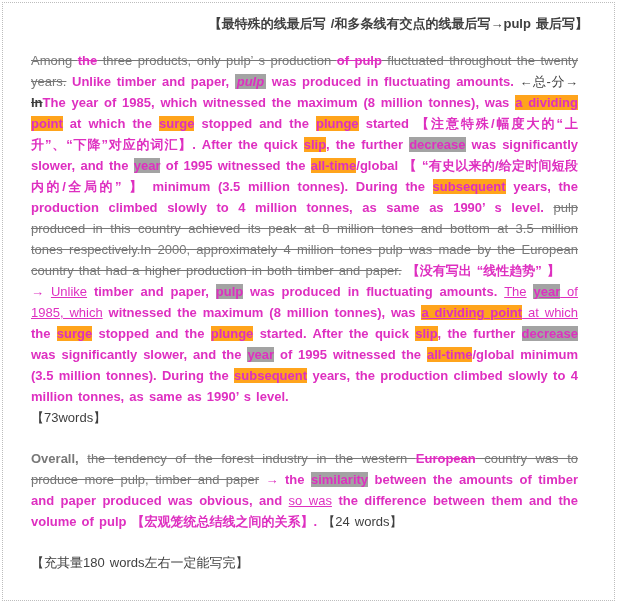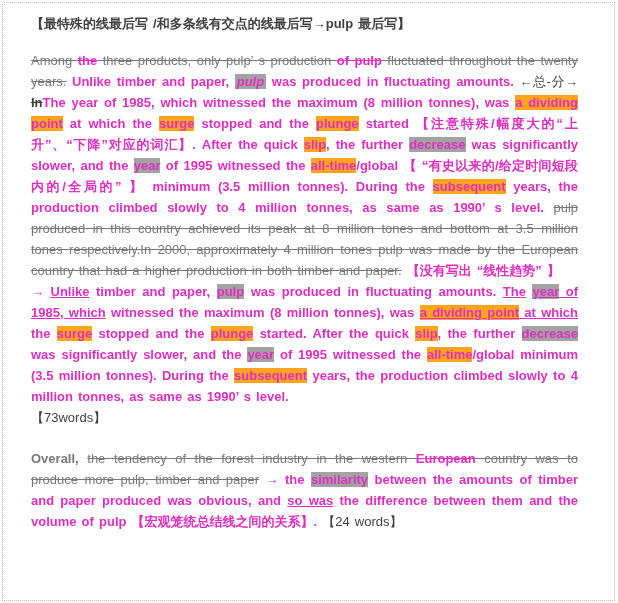--- a/index.html
+++ b/index.html
@@ -20,44 +20,45 @@
     background:#ffffff;
     padding:8px 26px 10px 28px;
   }
   .doc{
     font-size:13px;
     line-height:21px;
     text-align:justify;
     word-spacing:1.5px;
     color:var(--dark-text);
   }
-  .header-line{ text-align:left; margin:2px 0 16px 0; }
+  .header-line{ text-align:right; margin:2px 0 16px 0; }
   .para{ margin:0 10px 20px 0; }
   .footer-line{ text-align:left; margin:0; }
 
   
   .db { color:var(--dark-text); font-weight:bold; }
   .d  { color:var(--dark-text); font-weight:normal; }
   .g  { color:var(--deleted-gray); font-weight:bold; }
   .gs { color:var(--deleted-gray); font-weight:normal; text-decoration:line-through; }
   .ms { color:var(--magenta); font-weight:bold; text-decoration:line-through; }
   .ds { color:var(--dark-text); font-weight:bold; text-decoration:line-through; }
   .m  { color:var(--magenta); font-weight:bold; }
   .mi-g{ color:var(--magenta); font-weight:bold; font-style:italic; background:var(--gray-highlight); padding:0 2px; }
   .m-g { color:var(--magenta); font-weight:bold; background:var(--gray-highlight); }
   .m-o { color:var(--magenta); font-weight:bold; background:var(--orange-highlight); }
-  .mu  { color:var(--magenta); font-weight:bold; text-decoration:underline; }
+  .mu  { color:var(--magenta); font-weight:normal; text-decoration:underline; }
   .mu-g{ color:var(--magenta); font-weight:bold; text-decoration:underline; background:var(--gray-highlight); }
   .mu-o{ color:var(--magenta); font-weight:bold; text-decoration:underline; background:var(--orange-highlight); }
 </style>
 </head>
 <body>
 
 <div class="frame">
   <div class="doc">
     <div class="header-line"><span class="db">【最特殊的线最后写 /和多条线有交点的线最后写→pulp 最后写】</span></div>
 
     <div class="para"><span class="gs">Among </span><span class="ms">the</span><span class="gs"> three products, only pulp’ s production </span><span class="ms">of pulp</span><span class="gs"> fluctuated throughout the twenty years.</span><span class="m"> Unlike timber and paper, </span><span class="mi-g">pulp</span><span class="m"> was produced in fluctuating amounts. </span><span class="d">←总-分→ </span><span class="ds">In</span><span class="m">The year of 1985, which witnessed the maximum (8 million tonnes), was </span><span class="m-o">a dividing point</span><span class="m"> at which the </span><span class="m-o">surge</span><span class="m"> stopped and the </span><span class="m-o">plunge</span><span class="m"> started 【注意特殊/幅度大的“上升”、“下降”对应的词汇】. After the quick </span><span class="m-o">slip</span><span class="m">, the further </span><span class="m-g">decrease</span><span class="m"> was significantly slower, and the </span><span class="m-g">year</span><span class="m"> of 1995 witnessed the </span><span class="m-o">all-time</span><span class="m">/global 【 “有史以来的/给定时间短段内的/全局的” 】 minimum (3.5 million tonnes). During the </span><span class="m-o">subsequent</span><span class="m"> years, the production climbed slowly to 4 million tonnes, as same as 1990’ s level. </span><span class="gs">pulp produced in this country achieved its peak at 8 million tones and bottom at 3.5 million tones respectively.In 2000, approximately 4 million tones pulp was made by the European country that had a higher production in both timber and paper.</span><span class="m"> 【没有写出 “线性趋势” 】</span><br><span class="m">→ </span><span class="mu">Unlike</span><span class="m"> timber and paper, </span><span class="m-g">pulp</span><span class="m"> was produced in fluctuating amounts. </span><span class="mu">The</span><span class="m"> </span><span class="mu-g">year</span><span class="mu"> of 1985, which</span><span class="m"> witnessed the maximum (8 million tonnes), was </span><span class="mu-o">a dividing point</span><span class="mu"> at which</span><span class="m"> the </span><span class="m-o">surge</span><span class="m"> stopped and the </span><span class="m-o">plunge</span><span class="m"> started. After the quick </span><span class="m-o">slip</span><span class="m">, the further </span><span class="m-g">decrease</span><span class="m"> was significantly slower, and the </span><span class="m-g">year</span><span class="m"> of 1995 witnessed the </span><span class="m-o">all-time</span><span class="m">/global minimum (3.5 million tonnes). During the </span><span class="m-o">subsequent</span><span class="m"> years, the production climbed slowly to 4 million tonnes, as same as 1990’ s level.</span><br><span class="d">【73words】</span></div>
 
     <div class="para"><span class="g">Overall, </span><span class="gs">the tendency of the forest industry in the western </span><span class="ms">European</span><span class="gs"> country was to produce more pulp, timber and paper</span><span class="m"> → the </span><span class="m-g">similarity</span><span class="m"> between the amounts of timber and paper produced was obvious, and </span><span class="mu">so was</span><span class="m"> the difference between them and the volume of pulp 【宏观笼统总结线之间的关系】. </span><span class="d">【24 words】</span></div>
 
+    <div class="footer-line"><span class="d">【充其量180 words左右一定能写完】</span></div>
   </div>
 </div>
 
 </body></html>

